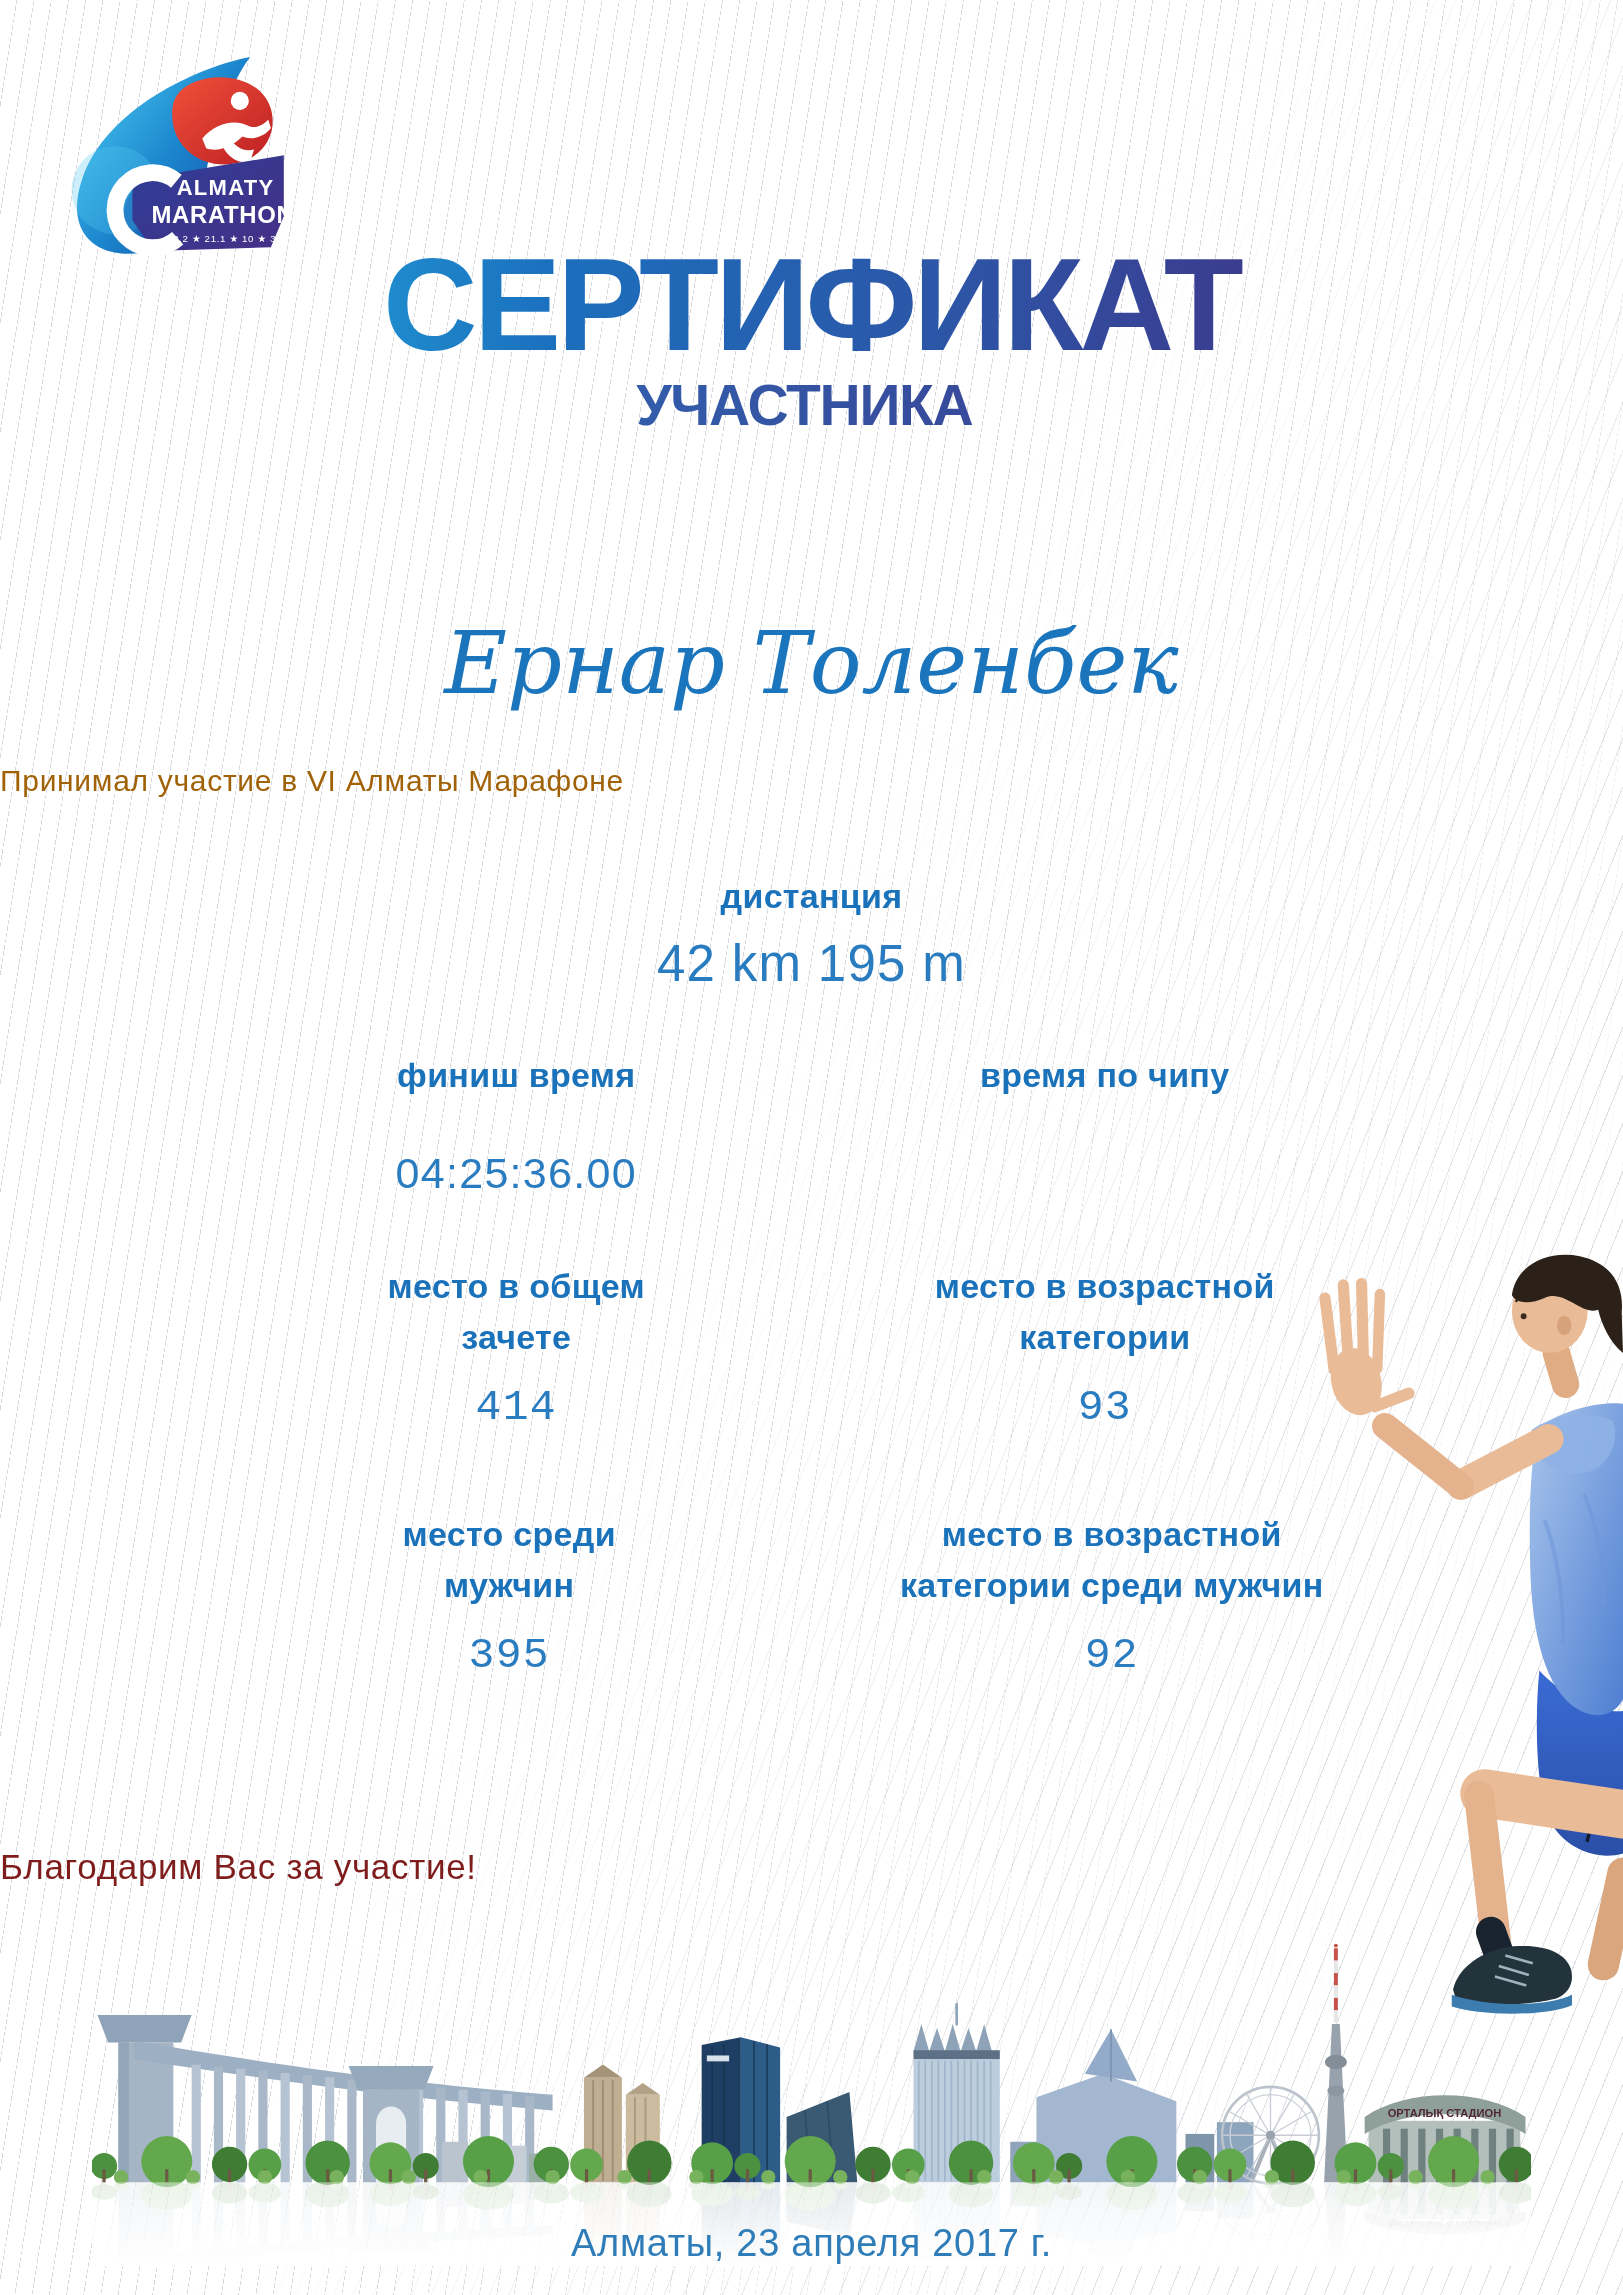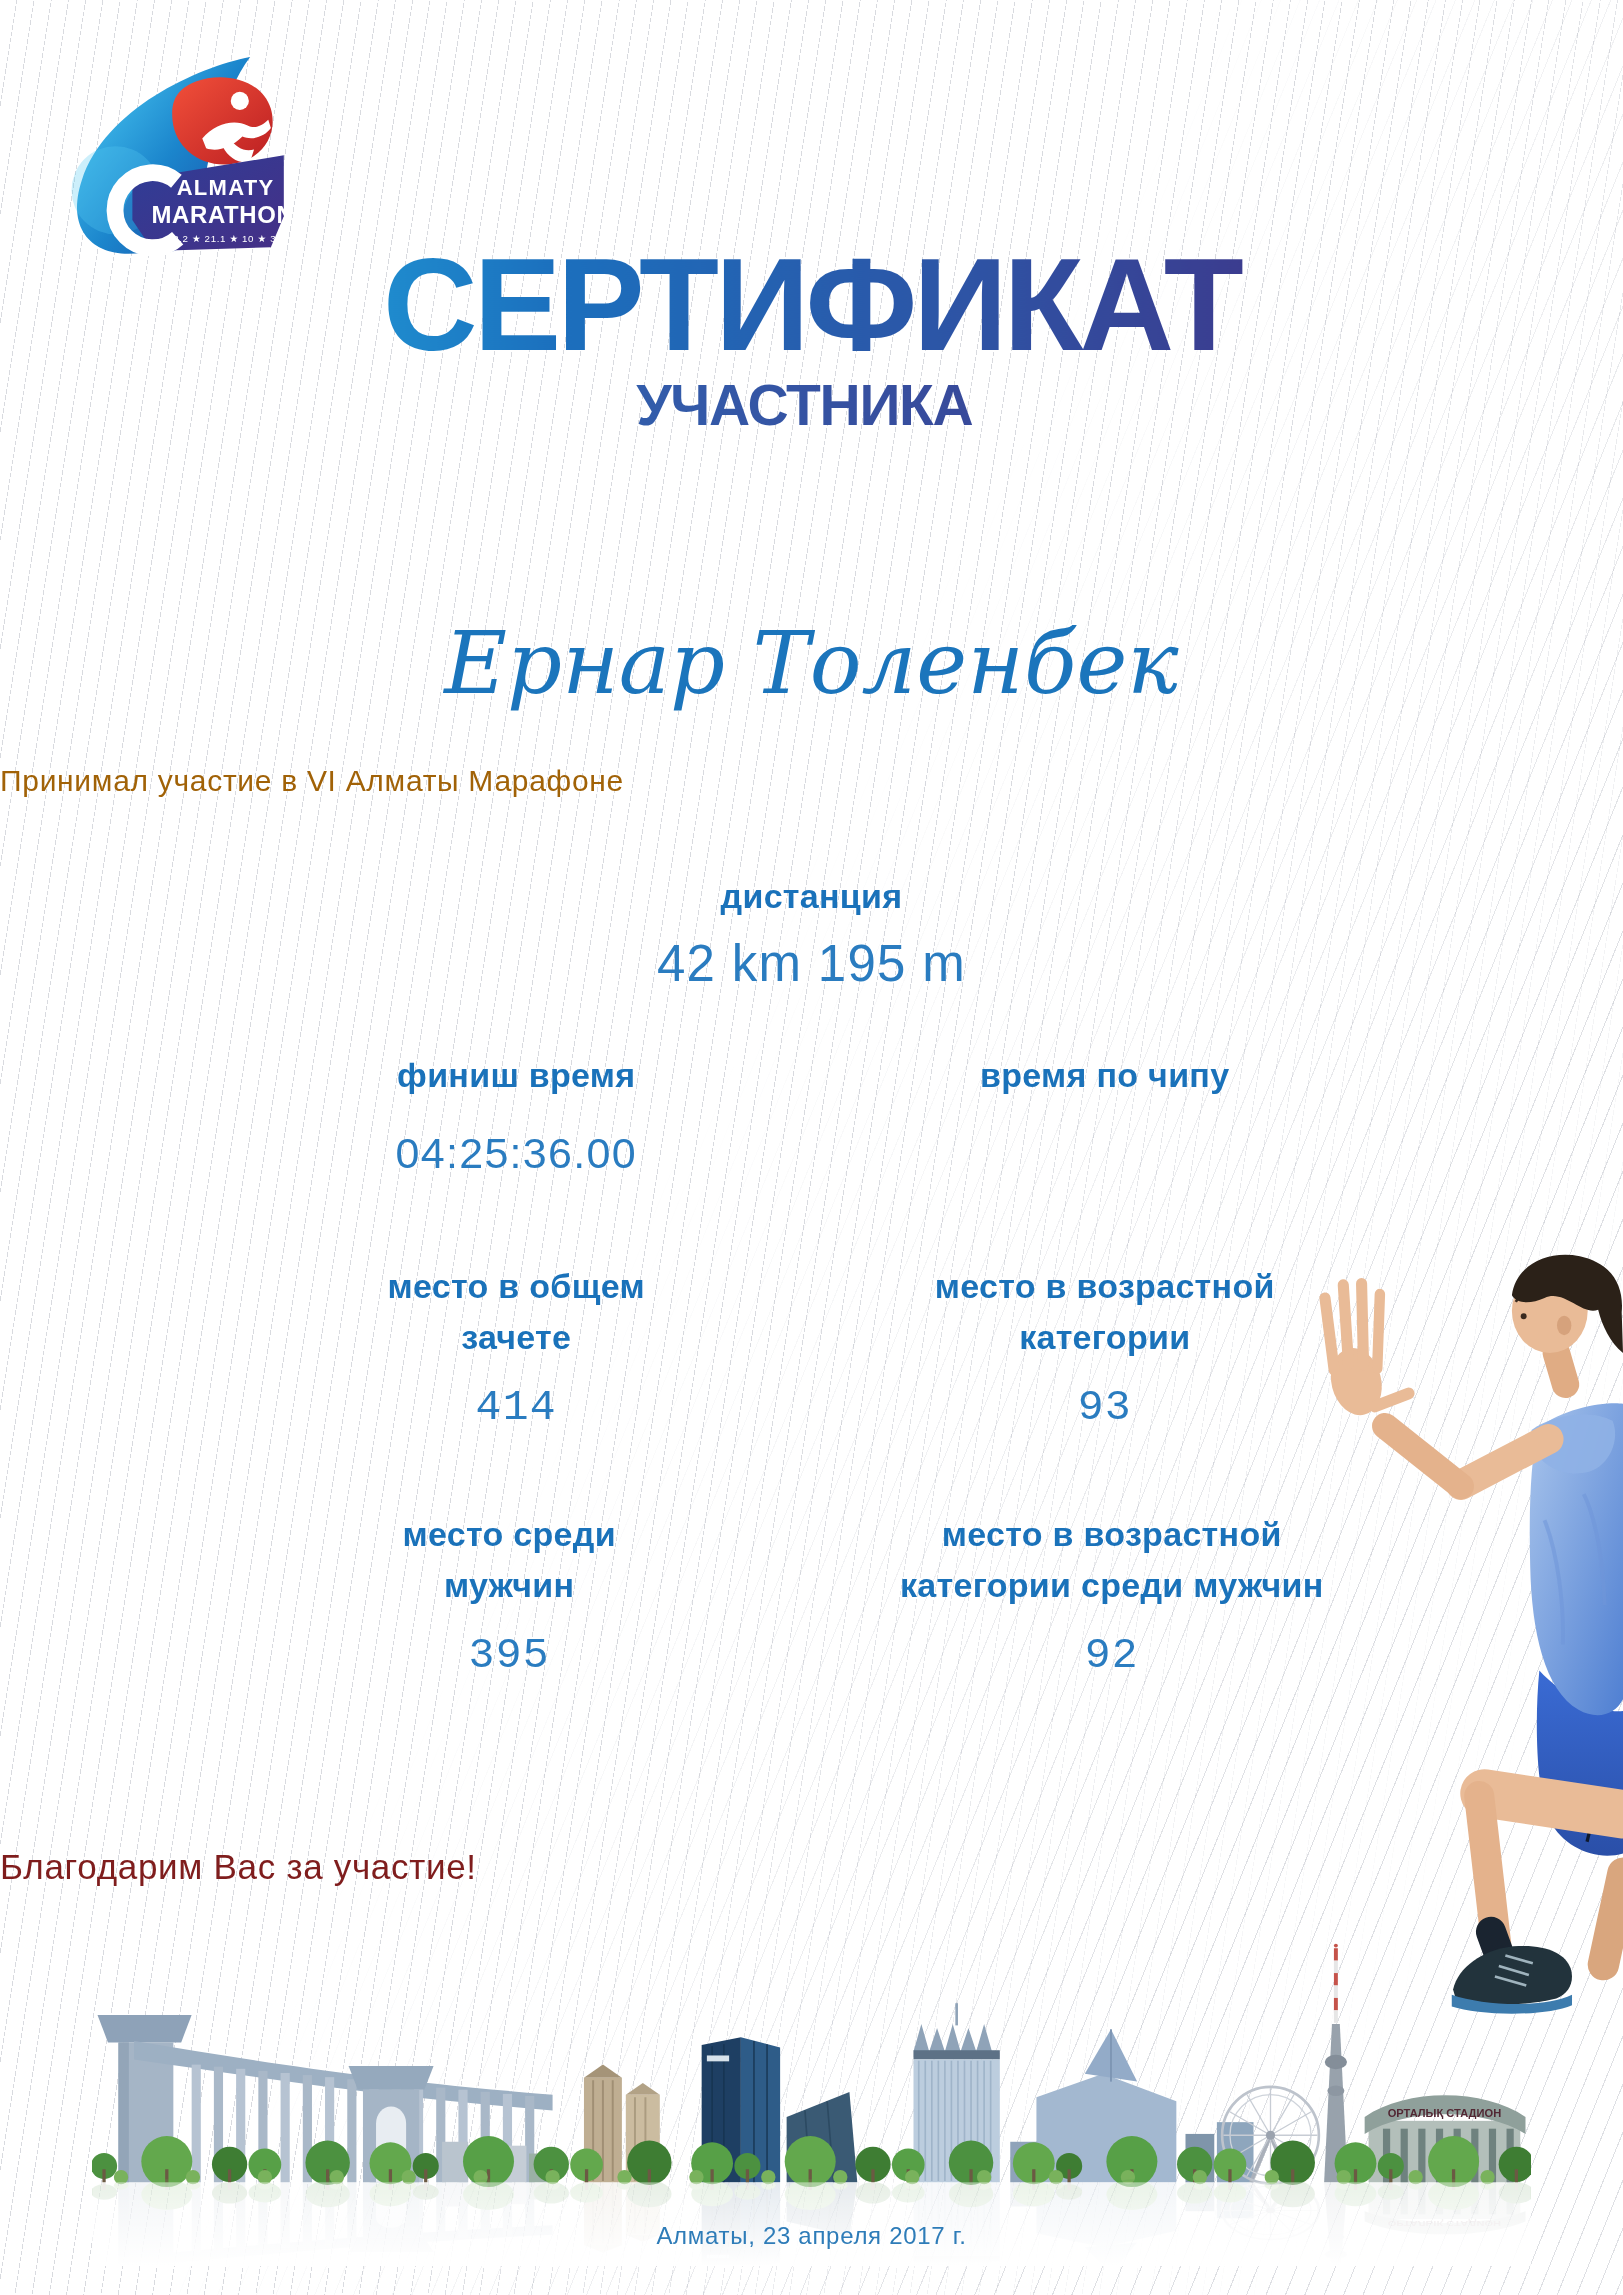--- a/index.html
+++ b/index.html
@@ -41,33 +41,33 @@
     position:absolute;left:0;top:764px;width:100%;text-align:left;
     font-size:30px;letter-spacing:0.7px;color:#a16207;
   }
   .stat-label{font-size:34px;font-weight:bold;color:#1a72ba;letter-spacing:0.3px;white-space:pre-line;line-height:1.5;}
   .stat-value{font-size:43px;color:#2a7cc0;letter-spacing:1.3px;}
   .distance-block{position:absolute;left:0;top:871px;width:100%;text-align:center;}
   .distance-block .stat-value{display:block;margin-top:12px;font-size:51px;}
   .stat-grid{position:absolute;left:222px;width:1177px;display:flex;}
   .stat-cell{flex:1;text-align:center;}
   .row-times{top:1050px;}
-  .row-times .stat-value{display:block;margin-top:28px;}
+  .row-times .stat-value{display:block;margin-top:48px;}
   .row-places1{top:1261px;}
   .row-places1 .stat-value,.row-places2 .stat-value{display:block;margin-top:20px;font-family:Liberation Mono, monospace;}
   .row-places2{top:1509px;gap:28px;}
   .thanks{
     position:absolute;left:0;top:1847px;width:100%;text-align:left;
     font-size:35px;color:#7f1d1d;letter-spacing:0.7px;
   }
   .skyline{position:absolute;left:92px;top:1926px;width:1439px;height:340px;}
   .runner{position:absolute;left:1257px;top:1213px;width:366px;height:817px;}
   .cert-date{
     position:absolute;left:0;top:2222px;width:100%;text-align:center;
-    font-size:24px;color:#2e7cb8;letter-spacing:0.7px;
+    font-size:38px;color:#2e7cb8;letter-spacing:0.7px;
   }
   svg text{font-family:"Liberation Sans",sans-serif;}
 </style>
 </head>
 <body>
 
 <div class="page">
   <div class="bg-lines"></div>
   <div class="bg-lines2"></div>
 

